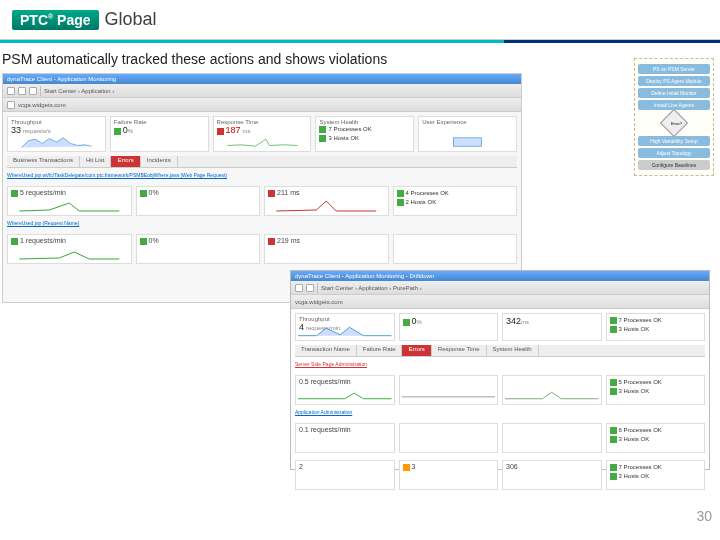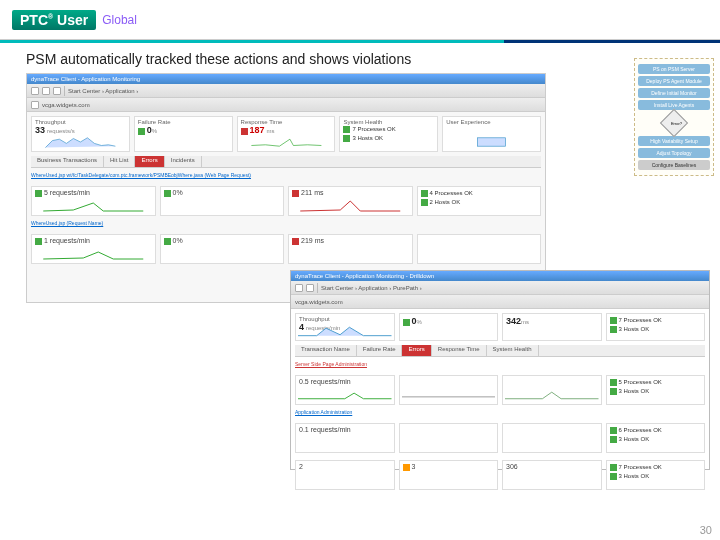--- a/index.html
+++ b/index.html
@@ -1,67 +1,67 @@
 <!DOCTYPE html>
 <html><head>
 <meta charset="utf-8">
 <style>
 *{margin:0;padding:0;box-sizing:border-box;font-family:Arial,sans-serif}
 body{width:720px;height:540px;background:#fff;position:relative;overflow:hidden}
 .header{height:40px;display:flex;align-items:center;justify-content:space-between;padding:0 12px;border-bottom:1px solid #ccc}
 .header .title{font-size:16px;color:#333}
 .header .brand{display:flex;align-items:center;gap:6px}
 .brand-box{background:linear-gradient(#0a8,#076);color:#fff;padding:2px 8px;font-weight:bold;font-size:14px;border-radius:2px}
-.brand-text{color:#8b5cf6;font-size:12px}
+.brand-text{color:#404040;font-size:18px}
 .accent{height:3px;background:linear-gradient(90deg,#0bb 70%,#037 70%)}
-.body{padding:8px 26px}
+.body{padding:8px 2px}
 .subtitle{font-size:14px;color:#222;margin-bottom:6px}
 .screenshot{position:relative;border:1px solid #ccc;background:#f7f7f7;font-size:7px;color:#444}
 .s1{width:520px;height:230px}
 .s2{width:420px;height:200px;position:absolute;left:290px;top:270px;background:#fff;border:1px solid #bbb}
 .toolbar{height:14px;background:linear-gradient(#eee,#ddd);border-bottom:1px solid #ccc;display:flex;align-items:center;padding:0 4px;gap:3px}
 .toolbar .btn{width:8px;height:8px;background:#fff;border:1px solid #aaa;border-radius:1px}
 .toolbar .sep{width:1px;height:10px;background:#bbb}
 .toolbar .crumb{font-size:6px;color:#555}
 .titlebar{height:10px;background:linear-gradient(#6af,#48c);font-size:6px;color:#fff;padding:0 4px;display:flex;align-items:center}
 .dash{padding:4px;display:flex;gap:4px;flex-wrap:wrap}
 .metric-row{display:flex;gap:4px;width:100%}
 .metric{flex:1;border:1px solid #ddd;background:#fff;padding:2px 3px;height:36px;position:relative}
 .metric.sm{height:28px}
 .metric .label{font-size:6px;color:#666}
-.metric .val{font-size:9px;font-weight:bold;color:#222}
+.metric .val{font-size:9px;font-weight:normal;color:#222}
 .metric .val.red{color:#c00}
 .metric .unit{font-size:6px;color:#888;font-weight:normal}
 .dot{display:inline-block;width:7px;height:7px;vertical-align:middle;margin-right:2px}
 .dot.red{background:#c33}
 .dot.green{background:#4a4}
 .dot.orange{background:#f90}
 .spark{position:absolute;bottom:2px;left:2px;right:2px;height:14px}
 .spark svg{width:100%;height:100%}
 .tabs{display:flex;border-bottom:1px solid #ccc;background:#eee;height:12px}
 .tab{padding:1px 6px;font-size:6px;color:#555;border-right:1px solid #ccc}
 .tab.active{background:#c33;color:#fff}
 .detail-row{display:flex;gap:4px;width:100%;margin-top:3px}
 .detail{flex:1;border:1px solid #ddd;background:#fff;padding:2px 3px;height:30px;position:relative}
 .link{color:#06c;font-size:5px;text-decoration:underline;display:block;margin-bottom:1px}
 .health{font-size:6px;color:#333;line-height:9px}
 .flowchart{position:absolute;right:6px;top:58px;width:80px;border:1px dashed #cb8;padding:3px;background:#fffef8}
 .flow-box{background:#8bd;color:#fff;font-size:5px;padding:2px;margin:2px 0;text-align:center;border-radius:2px}
 .flow-diamond{width:20px;height:20px;margin:3px auto;background:#eee;border:1px solid #999;transform:rotate(45deg)}
 .flow-diamond span{transform:rotate(-45deg);display:block;font-size:4px;text-align:center;padding-top:6px}
 .flow-box.gray{background:#ccc;color:#333}
-.pagenum{position:absolute;bottom:4px;right:8px;font-size:11px;color:#999}
+.pagenum{position:absolute;bottom:16px;right:8px;font-size:14px;color:#999}
 </style>
 </head>
 <body>
 
 <div class="header">
   <div class="brand">
     <span class="brand-box">
-      <span>PTC</span><sup style="font-size:7px">®</sup> <span>User</span>
+      <span>PTC</span><sup style="font-size:7px">®</sup> <span>Page</span>
     </span>
     <span class="brand-text">Global</span>
   </div>
 </div>
 <div class="accent"></div>
 
 <div class="body">
   <div class="subtitle">PSM automatically tracked these actions and shows violations</div>
 
   <div class="screenshot s1">

